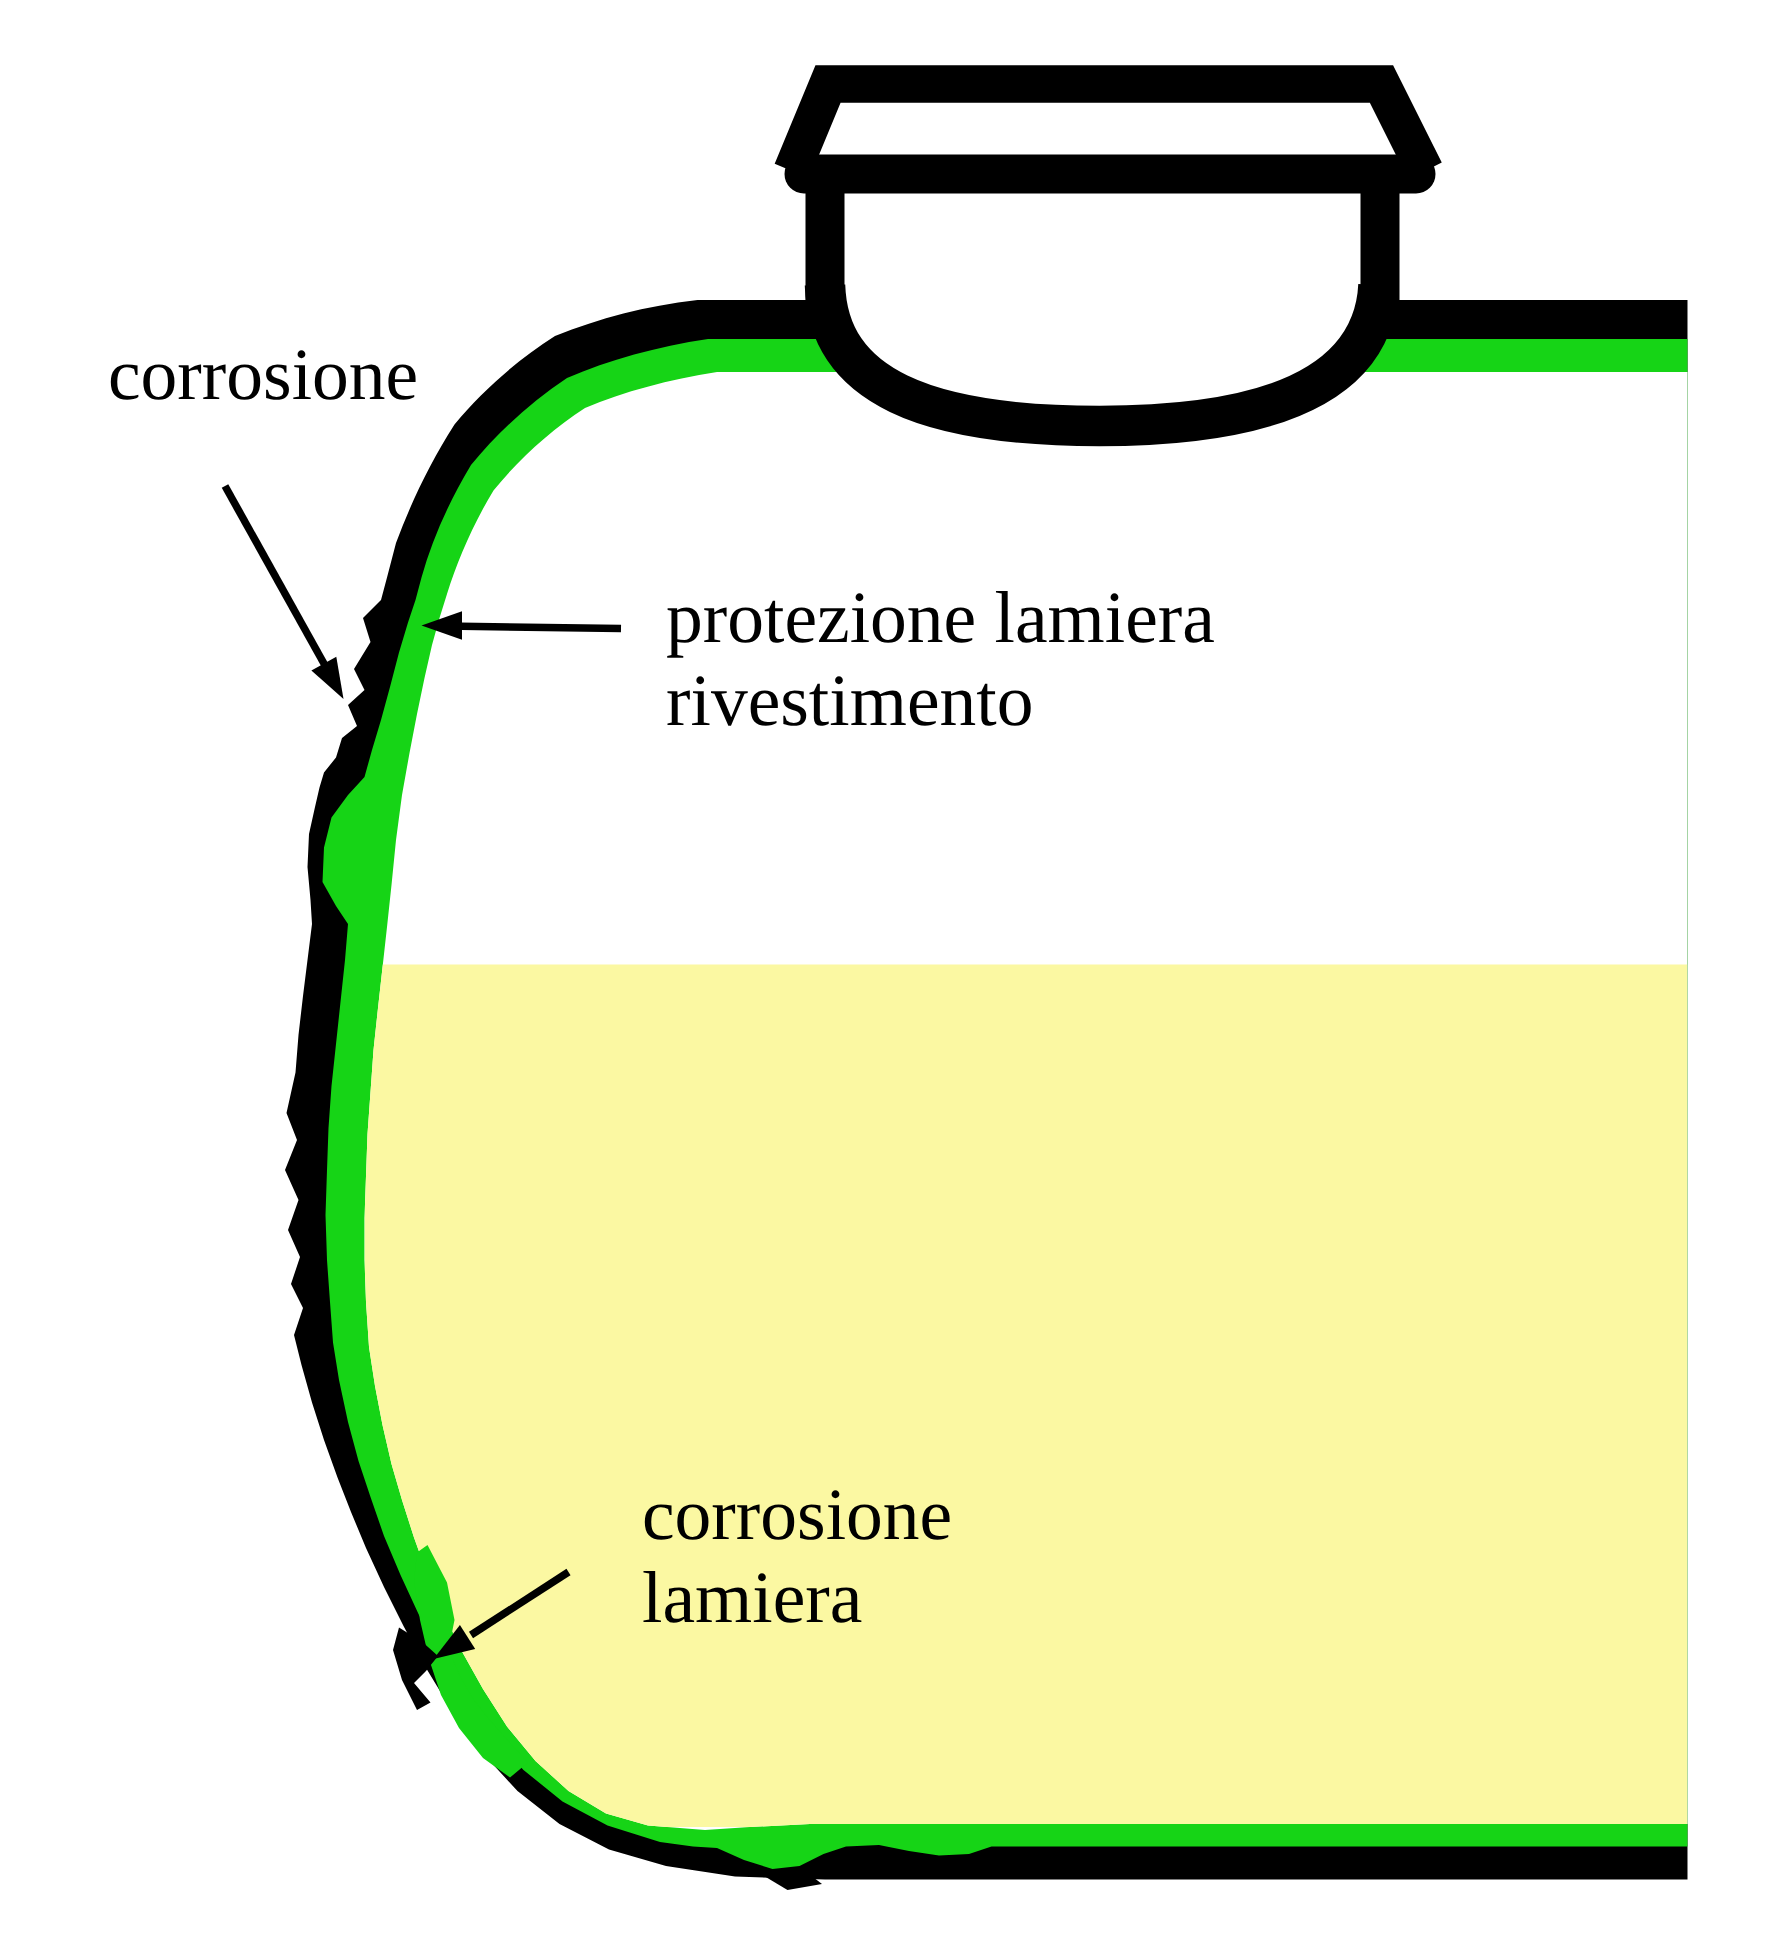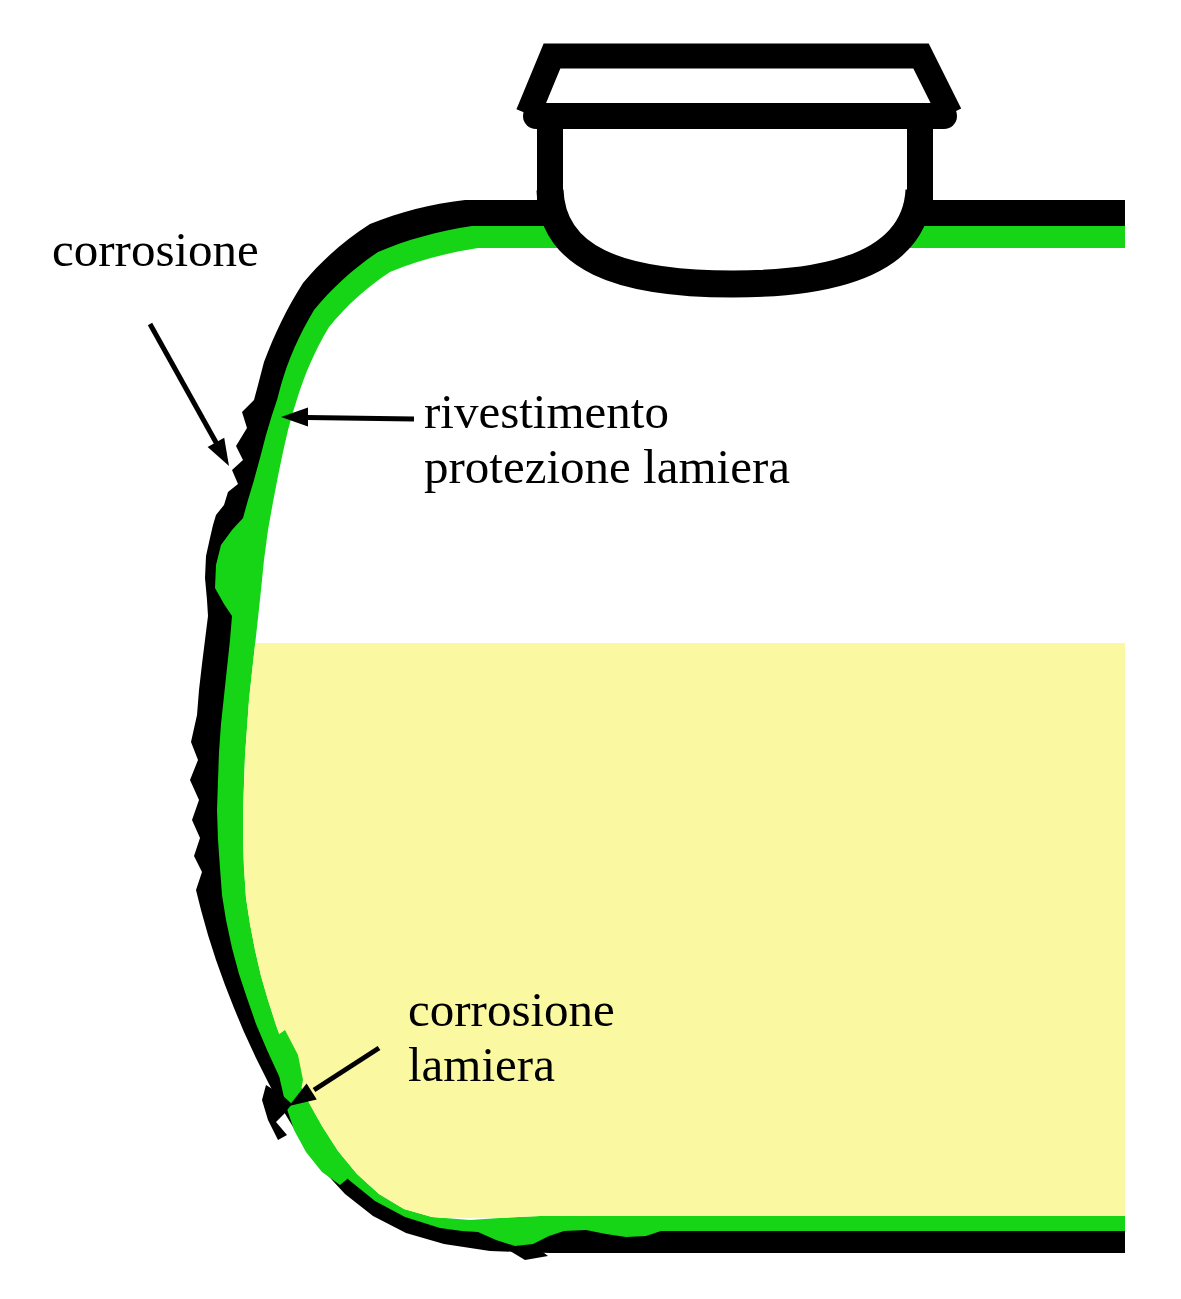--- a/index.html
+++ b/index.html
@@ -26,21 +26,21 @@
   .white-fill{fill:var(--background);}
   .arrow-line{stroke:var(--outline);stroke-width:5;fill:none;}
   .arrow-head{fill:var(--outline);}
   .diagram-label{
     position:absolute;
     color:var(--text);
     font-size:49px;
     line-height:55px;
     white-space:nowrap;
   }
-  .diagram-label span{display:block;}
+  .diagram-label span{display:block;margin-left:20px;}
 </style>
 </head>
 <body>
 
 <svg width="1181" height="1299" viewBox="0 0 1181 1299">
 
   <defs>
     <clipPath id="interiorClip">
       <path d="M 1125 248 L 478 248
         C 446 253 416 261 390 272
@@ -121,20 +121,20 @@
     <path class="arrow-line" d="M 379 1048 L 314 1090"></path>
     <polygon class="arrow-head" points="289,1106 306.6,1083.4 316.8,1099.4"></polygon>
   </g>
 </svg>
 
 <div class="diagram-label" style="left:52px;top:222px;">
   <span>corrosione</span>
 </div>
 
 <div class="diagram-label" style="left:424px;top:384px;">
+  <span>protezione lamiera</span>
   <span>rivestimento</span>
-  <span>protezione lamiera</span>
 </div>
 
 <div class="diagram-label" style="left:408px;top:982px;">
   <span>corrosione</span>
   <span>lamiera</span>
 </div>
 
 </body></html>

